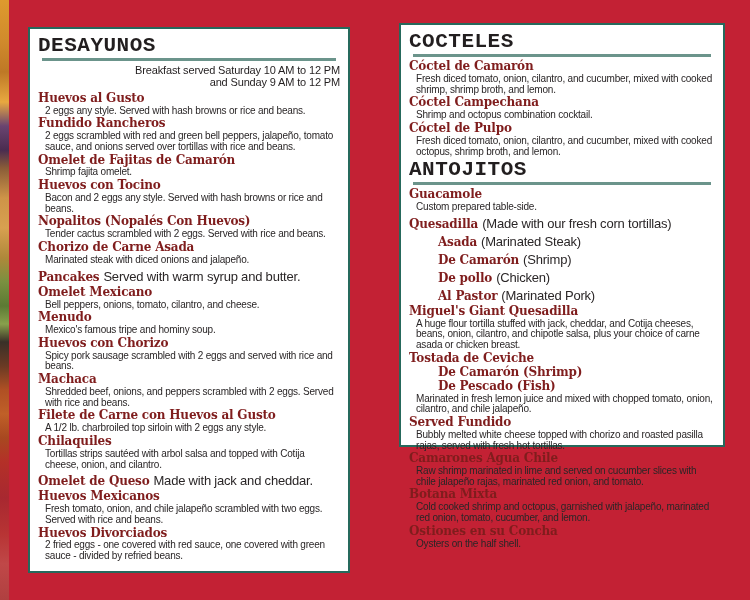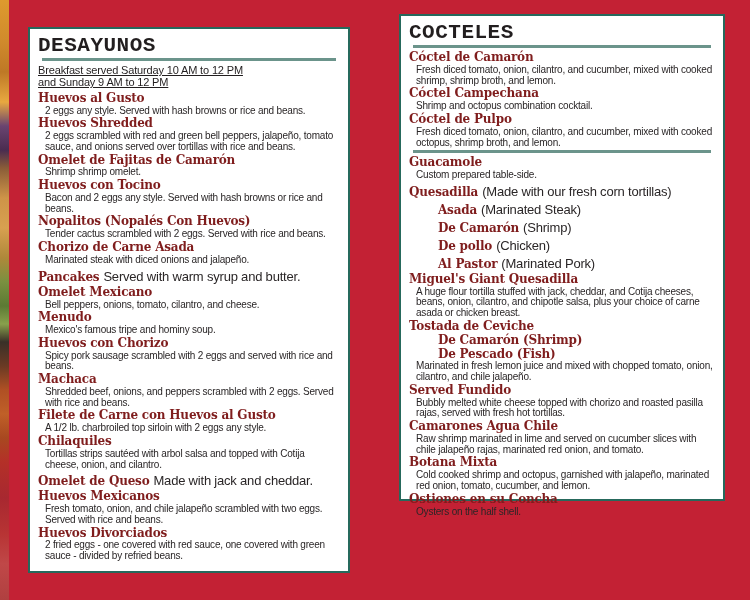--- a/index.html
+++ b/index.html
@@ -21,29 +21,29 @@
       #B05024 65%, #C06028 69%, #A84820 73%,
       #B43028 77%, #A82830 83%, #B83434 89%,
       #C04848 94%, #B04040 100%);
   }
   .menu-panel{
     position:absolute;background:#FFFFFF;
     border:2px solid #26695C;box-sizing:border-box;
     padding:4px 8px 4px 8px;
   }
   #left-panel{left:28px;top:27px;width:322px;height:546px;}
-  #right-panel{left:399px;top:14px;width:326px;height:487px;}
+  #right-panel{left:399px;top:23px;width:326px;height:424px;}
   .panel-title{
     font-family:Liberation Mono, monospace;
     font-weight:bold;font-size:21px;line-height:1.05;
     text-align:left;letter-spacing:0.5px;color:#221E1F;
     margin-top:2px;
   }
   .title-rule{height:3px;background:#6B948B;margin:1px 4px 3px 4px;border:0;}
-  .subtitle{text-align:left;font-size:11px;line-height:1.12;letter-spacing:-0.15px;margin-bottom:3px;text-decoration:underline;}
+  .subtitle{text-align:right;font-size:11px;line-height:1.12;letter-spacing:-0.15px;margin-bottom:3px;}
   .item{margin-bottom:1px;}
   .item-name{
     font-family:"DejaVu Serif","Liberation Serif",serif;
     font-weight:bold;font-size:12px;line-height:1.16;
     letter-spacing:-0.2px;color:#7f1d1d;
   }
   .item-desc{
     font-size:10px;line-height:1.07;letter-spacing:-0.2px;
     margin-left:7px;color:#2A2627;
   }
@@ -66,26 +66,26 @@
   <div class="subtitle">
     <div>Breakfast served Saturday 10 AM to 12 PM</div>
     <div>and Sunday 9 AM to 12 PM</div>
   </div>
 
   <div class="item">
     <div class="item-name">Huevos al Gusto</div>
     <div class="item-desc">2 eggs any style. Served with hash browns or rice and beans.</div>
   </div>
   <div class="item">
-    <div class="item-name">Huevos Shredded</div>
+    <div class="item-name">Fundido Rancheros</div>
     <div class="item-desc">2 eggs scrambled with red and green bell peppers, jalapeño, tomato sauce, and onions served over tortillas with rice and beans.</div>
   </div>
   <div class="item">
     <div class="item-name">Omelet de Fajitas de Camarón</div>
-    <div class="item-desc">Shrimp shrimp omelet.</div>
+    <div class="item-desc">Shrimp fajita omelet.</div>
   </div>
   <div class="item">
     <div class="item-name">Huevos con Tocino</div>
     <div class="item-desc">Bacon and 2 eggs any style. Served with hash browns or rice and beans.</div>
   </div>
   <div class="item">
     <div class="item-name">Nopalitos (Nopalés Con Huevos)</div>
     <div class="item-desc">Tender cactus scrambled with 2 eggs. Served with rice and beans.</div>
   </div>
   <div class="item">
@@ -145,20 +145,21 @@
       <div class="item-name">Cóctel Campechana</div>
       <div class="item-desc">Shrimp and octopus combination cocktail.</div>
     </div>
     <div class="item">
       <div class="item-name">Cóctel de Pulpo</div>
       <div class="item-desc">Fresh diced tomato, onion, cilantro, and cucumber, mixed with cooked octopus, shrimp broth, and lemon.</div>
     </div>
   </div>
 
   <div class="section">
+    <div class="panel-title mt">ANTOJITOS</div>
     <div class="title-rule"></div>
 
     <div class="item">
       <div class="item-name">Guacamole</div>
       <div class="item-desc">Custom prepared table-side.</div>
     </div>
 
     <div class="item">
       <div><span class="item-name">Quesadilla</span><span class="inline-desc">(Made with our fresh corn tortillas)</span></div>
       <div class="sub-line"><span class="item-name">Asada</span><span class="inline-desc">(Marinated Steak)</span></div>

